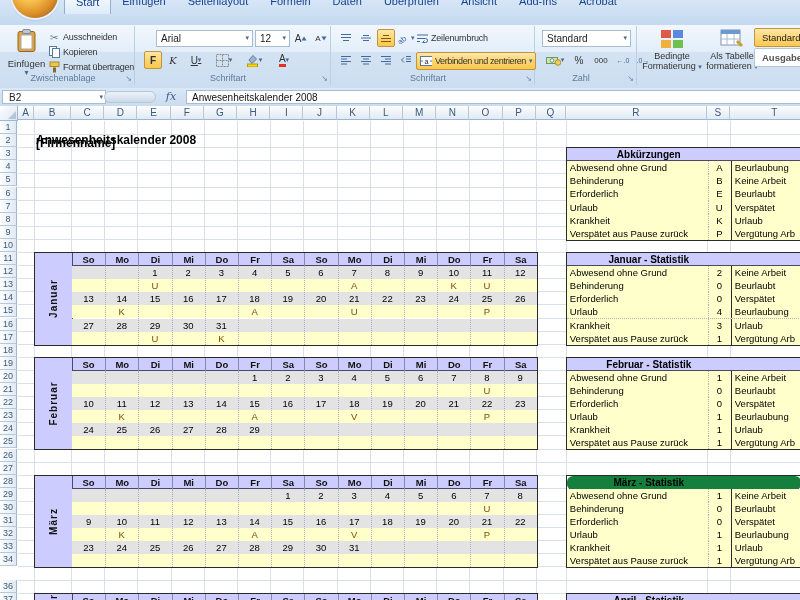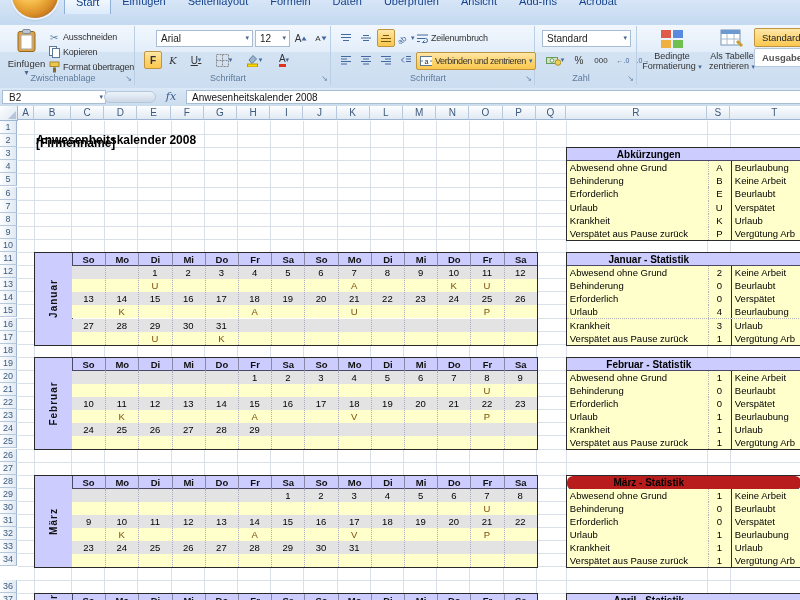--- a/index.html
+++ b/index.html
@@ -355,21 +355,21 @@
       <div class="twoline" style="left:66px;width:56px;">
         <svg width="24" height="20">
             <rect x="1" y="1" width="19" height="15" fill="#fff" stroke="#7a93b3"></rect>
             <rect x="1" y="1" width="19" height="4" fill="#6a9ad0"></rect>
             <line x1="7" y1="5" x2="7" y2="16" stroke="#aabccd"></line>
             <line x1="14" y1="5" x2="14" y2="16" stroke="#aabccd"></line>
             <line x1="1" y1="10" x2="20" y2="10" stroke="#aabccd"></line>
             <path d="M17 12l5 5" stroke="#c8a030" stroke-width="3"></path>
           </svg>
         <span>Als Tabelle</span><br>
-        <span>zentrieren</span> <span class="tiny">▾</span>
+        <span>formatieren</span> <span class="tiny">▾</span>
       </div>
       <div class="gal sel" style="left:116px;top:2px;width:90px;">
           <span>Standard</span>
         </div>
       <div class="gal" style="left:116px;top:22px;width:90px;">
           <span style="font-weight:bold;color:#555;">Ausgabe</span>
         </div>
     </div>
   </div>
 
@@ -851,21 +851,21 @@
             <div class="stval" style="height:13.1px;">1</div>
             <div class="stnote" style="height:13.1px;">Urlaub</div>
           </div>
           <div class="strow" style="top:78.6px;height:13.1px;background:#FFFFCC;">
             <div class="stlabel" style="height:13.1px;">Verspätet aus Pause zurück</div>
             <div class="stval" style="height:13.1px;">1</div>
             <div class="stnote" style="height:13.1px;">Vergütung Arb</div>
           </div>
         </div>
         <div class="stb" style="left:547.8px;top:353.7px;width:234px;height:91.7px;">
-          <div class="sthead" style="height:14px;background:#b91c1c;box-sizing:border-box;border-radius:6px;">
+          <div class="sthead" style="height:14px;background:#15803d;box-sizing:border-box;border-radius:6px;">
             <div class="sttitle" style="height:13.1px;">März - Statistik</div>
           </div>
           <div class="strow dot" style="top:13.1px;height:13.1px;background:#FFFFCC;">
             <div class="stlabel" style="height:13.1px;">Abwesend ohne Grund</div>
             <div class="stval" style="height:13.1px;">1</div>
             <div class="stnote" style="height:13.1px;">Keine Arbeit</div>
           </div>
           <div class="strow dot" style="top:26.2px;height:13.1px;background:#FFFFCC;">
             <div class="stlabel" style="height:13.1px;">Behinderung</div>
             <div class="stval" style="height:13.1px;">0</div>

